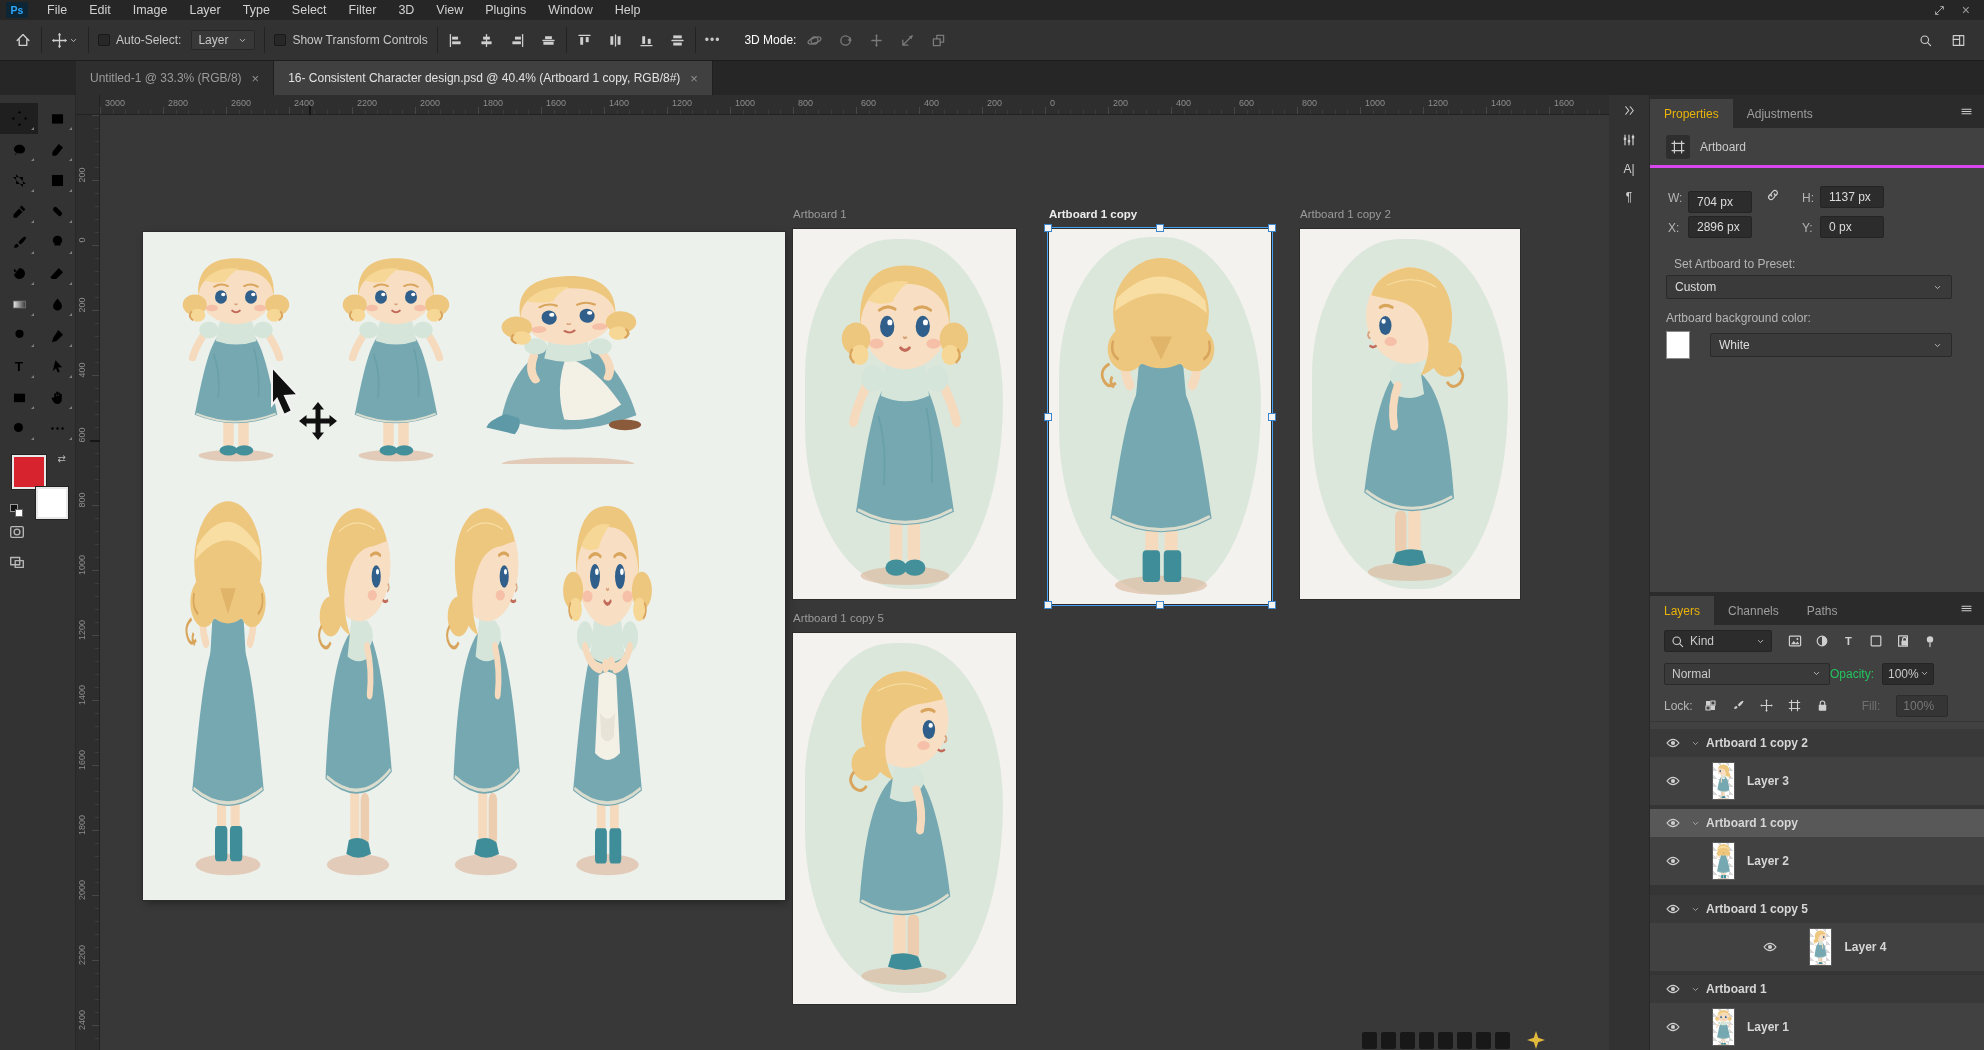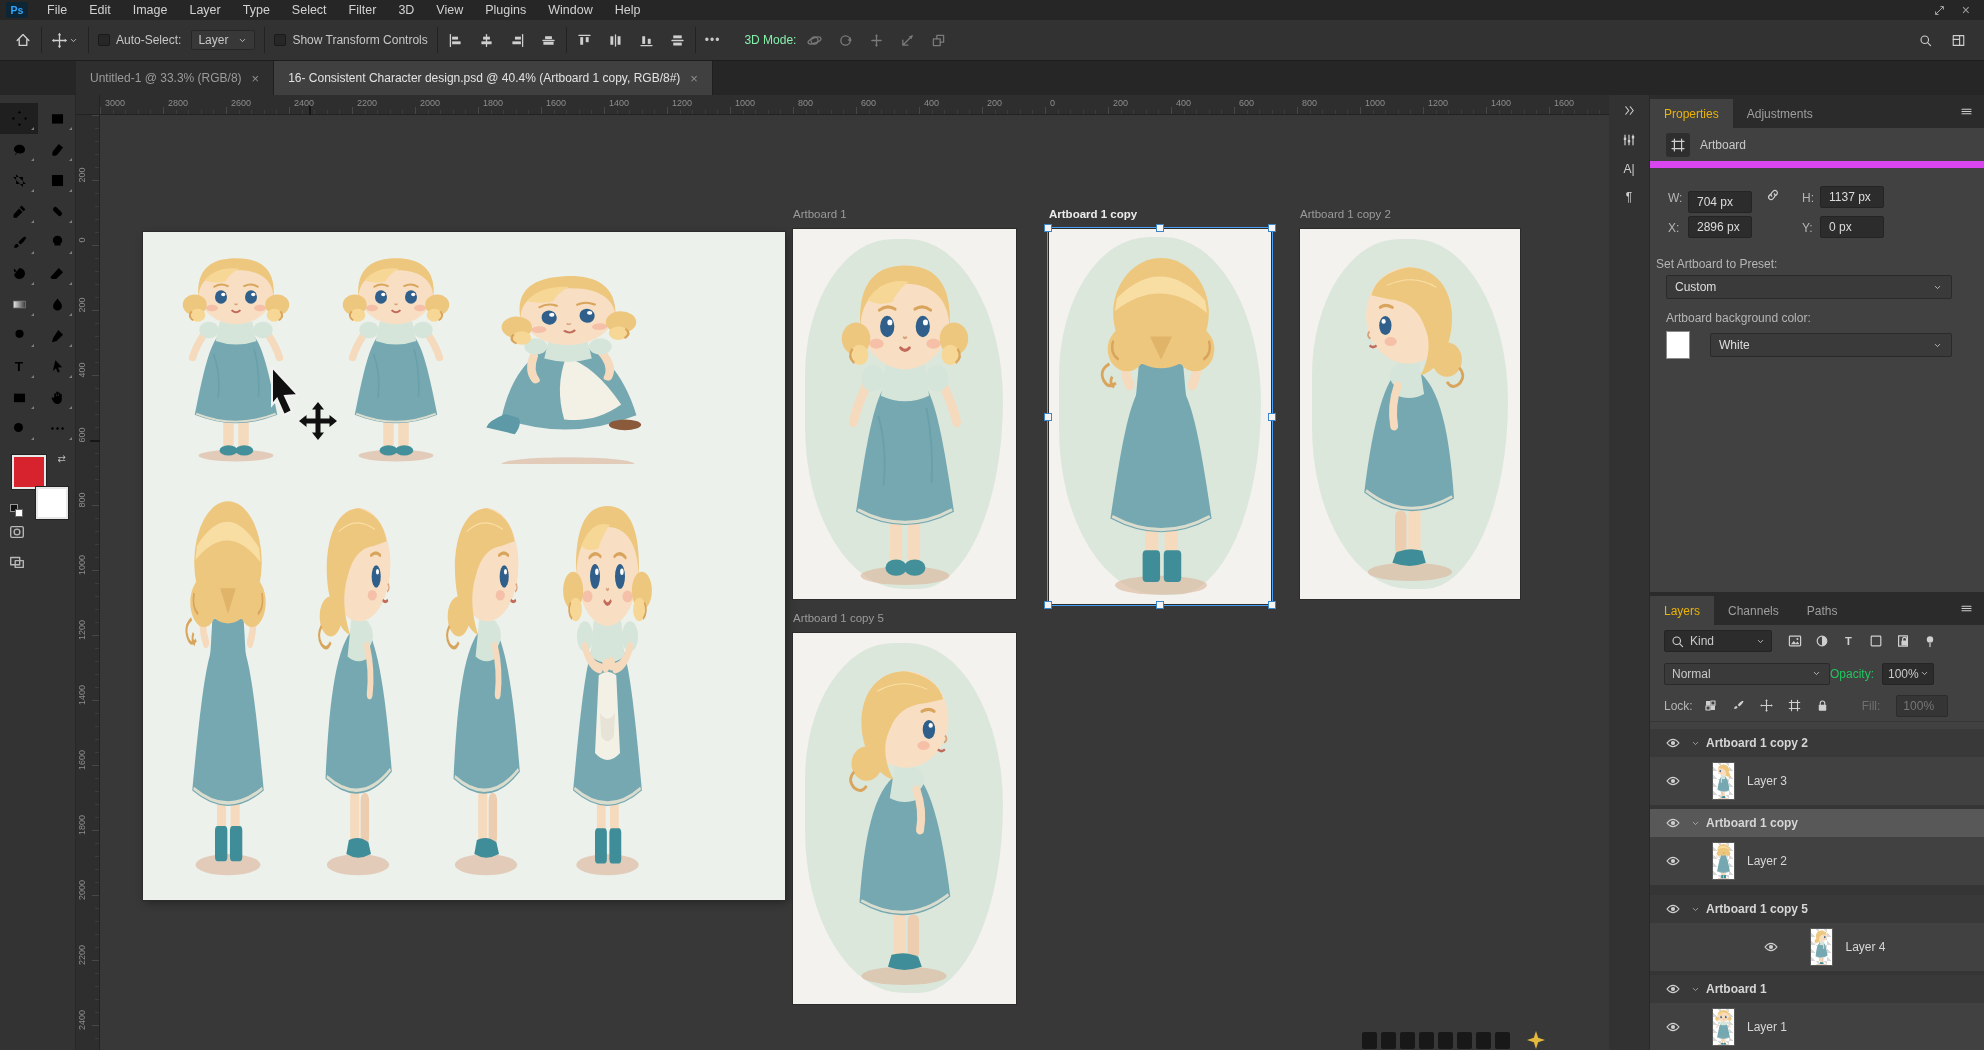--- a/index.html
+++ b/index.html
@@ -26,21 +26,21 @@
 
   
   #optionsbar{position:absolute;left:0;top:20px;width:1984px;height:41px;background:#323232;
     border-bottom:1px solid #1d1d1d;display:flex;align-items:center;color:#c7c7c7;font-size:12px;z-index:39;}
   .ob-sep{width:1px;height:26px;background:#222;margin:0 9px;flex:none;}
   .ob-group{display:flex;align-items:center;gap:14px;}
   .cb{width:12px;height:12px;border:1px solid #191919;background:#272727;border-radius:2px;
     display:inline-block;margin-right:6px;flex:none;}
   .dd{display:flex;align-items:center;gap:6px;background:#383838;border:1px solid #262626;
     border-radius:2px;padding:2px 6px;min-width:64px;justify-content:space-between;}
-  #mode3d-label{color:#86efac;margin:0 10px 0 24px;}
+  #mode3d-label{color:#ffffff;margin:0 10px 0 24px;}
   #ob-right{margin-left:auto;display:flex;align-items:center;gap:18px;padding-right:18px;}
 
   
   #tabbar{position:absolute;left:0;top:61px;width:1984px;height:34px;background:#262626;display:flex;z-index:38;}
   .tab{display:flex;align-items:center;gap:10px;padding:0 14px;font-size:12px;color:#9b9b9b;
     background:#2e2e2e;border-right:1px solid #1f1f1f;max-width:470px;white-space:nowrap;}
   .tab.active{background:#404040;color:#e2e2e2;}
   .tab .close{font-size:13px;color:#8f8f8f;}
 
   
@@ -103,21 +103,21 @@
 
   
   #rightpanels{position:absolute;left:1650px;top:95px;width:334px;bottom:0;background:#414141;z-index:30;
     color:#c9c9c9;font-size:12px;}
   .ptabs{height:33px;background:#2b2b2b;display:flex;align-items:flex-end;position:relative;}
   .ptab{padding:8px 14px 7px;color:#9f9f9f;background:#2b2b2b;}
   .ptab.active{background:#414141;color:#eab308;}
   .pmenu{position:absolute;right:10px;top:9px;}
 
   #properties-panel{position:absolute;left:0;top:0;width:334px;height:497px;}
-  #prop-objrow{position:absolute;left:0;top:33px;width:334px;height:40px;border-bottom:7px solid #d946ef;
+  #prop-objrow{position:absolute;left:0;top:33px;width:334px;height:40px;border-bottom:3px solid #d946ef;
     display:flex;align-items:center;gap:10px;padding-left:16px;}
   #prop-objrow .chip{width:24px;height:24px;background:#2e2e2e;border-radius:3px;display:flex;align-items:center;justify-content:center;}
   .fld{position:absolute;height:22px;background:#2c2c2c;border:1px solid #242424;border-radius:2px;
     color:#dcdcdc;display:flex;align-items:center;padding-left:8px;font-size:12px;}
   .flbl{position:absolute;color:#b5b5b5;font-size:12px;}
   .plabel{position:absolute;color:#b5b5b5;font-size:12px;}
   .pselect{position:absolute;height:24px;background:#3a3a3a;border:1px solid #2a2a2a;border-radius:2px;
     color:#dedede;display:flex;align-items:center;justify-content:space-between;padding:0 8px;}
   #bg-swatch-prop{position:absolute;left:16px;top:318px;width:24px;height:28px;background:#ffffff;border:1px solid #8a8a8a;}
 
@@ -129,21 +129,21 @@
   #blend-select{width:166px;height:22px;background:#3a3a3a;border:1px solid #2a2a2a;border-radius:2px;
     display:flex;align-items:center;justify-content:space-between;padding:0 7px;}
   #opacity-box{width:52px;height:22px;background:#2c2c2c;border:1px solid #242424;border-radius:2px;
     display:flex;align-items:center;justify-content:space-between;padding:0 5px;margin-left:8px;}
   #lock-row{position:absolute;left:0;top:98px;width:334px;height:32px;display:flex;align-items:center;padding-left:14px;gap:10px;
     border-bottom:1px solid #363636;}
   #fill-label{color:#707070;margin-left:22px;}
   #fill-box{width:52px;height:22px;background:#353535;border:1px solid #2c2c2c;border-radius:2px;color:#777;
     display:flex;align-items:center;padding-left:6px;margin-left:6px;}
   #rows-area{position:absolute;left:0;top:137px;right:0;bottom:0;background:#353535;}
-  .lrow{position:absolute;left:0;width:334px;display:flex;align-items:center;color:#d6d6d6;}
+  .lrow{position:absolute;left:0;width:334px;display:flex;align-items:center;color:#d6d6d6;font-weight:bold;}
   .lrow.ab{background:#393939;font-weight:bold;font-size:12px;}
   .lrow.ab.sel{background:#585858;}
   .lrow.ly{background:#414141;font-size:12px;}
   .lrow .eye{margin-left:12px;width:22px;flex:none;}
   .lrow .chev{width:22px;flex:none;opacity:.8;}
   .lrow .thumb{margin-left:28px;margin-right:12px;width:23px;height:38px;flex:none;border:1px solid #5a5a5a;
     background:linear-gradient(45deg,#d8d8d8 25%,transparent 25%,transparent 75%,#d8d8d8 75%) 0 0/8px 8px #fff;}
   .lrow .thumb svg{width:100%;height:100%;}
   #rows-scroll{position:absolute;right:3px;top:3px;color:#9a9a9a;font-size:9px;}
 </style>
@@ -776,21 +776,21 @@
             <path class="s" d="M8.5 11.5a3 3 0 0 1-.2-4.2l2-2.1a3 3 0 0 1 4.3 4.2l-1.2 1.2M11.5 8.5a3 3 0 0 1 .2 4.2l-2 2.1a3 3 0 0 1-4.3-4.2l1.2-1.2"></path>
           </svg>
         </span>
       <span class="flbl" style="left:152px;top:96px">H:</span>
       <div class="fld" style="left:170px;top:91px;width:64px">1137 px</div>
       <span class="flbl" style="left:18px;top:126px">X:</span>
       <div class="fld" style="left:38px;top:121px;width:64px">2896 px</div>
       <span class="flbl" style="left:152px;top:126px">Y:</span>
       <div class="fld" style="left:170px;top:121px;width:64px">0 px</div>
 
-      <span class="plabel" style="left:6px;top:162px">Set Artboard to Preset:</span>
+      <span class="plabel" style="left:24px;top:162px">Set Artboard to Preset:</span>
       <div class="pselect" style="left:16px;top:180px;width:286px">
         <span>Custom</span>
         <span class="icn" id="pre-chev">
             <svg viewBox="0 0 20 20" width="11" height="11">
               <path class="s" d="M6 8l4 4 4-4"></path>
             </svg>
           </span>
       </div>
       <span class="plabel" style="left:16px;top:216px">Artboard background color:</span>
       <div id="bg-swatch-prop" style="top:236px"></div>

